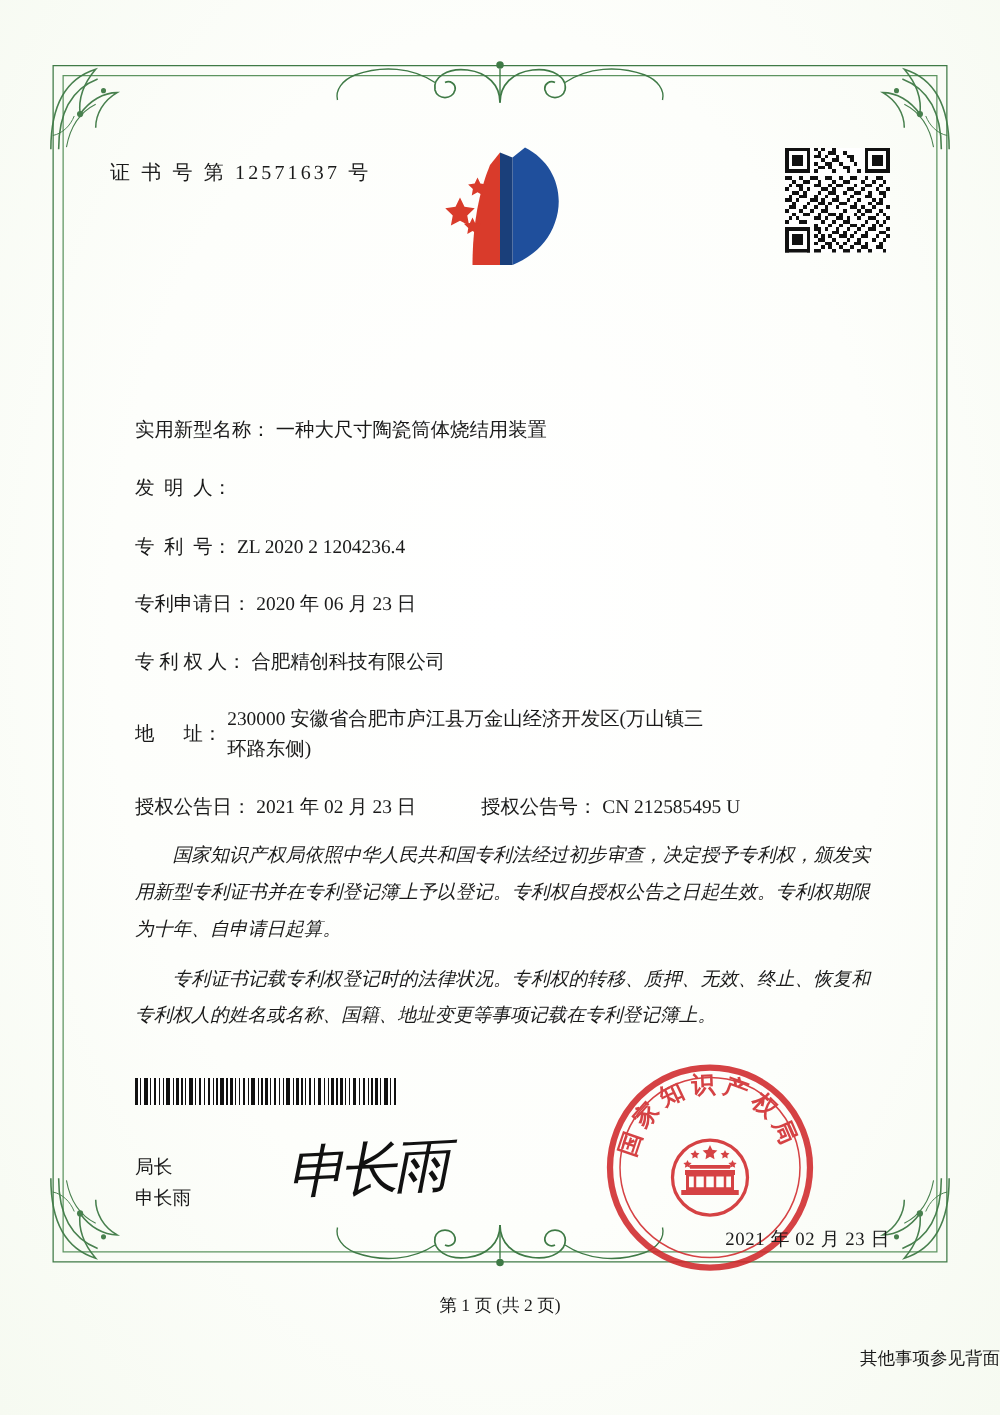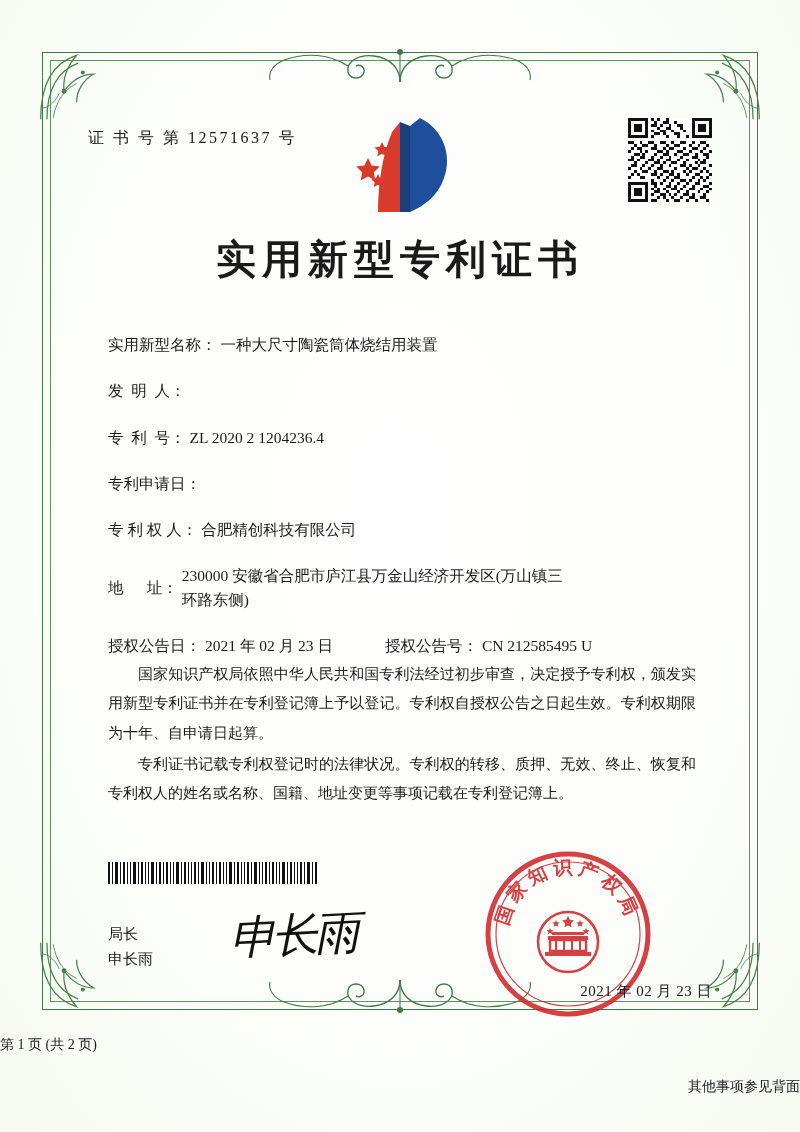--- a/index.html
+++ b/index.html
@@ -93,21 +93,21 @@
   .frow.two .fvalue{flex:0 0 auto;}
   .gap{display:inline-block;width:52px;}
   .sub{display:block;padding-left:0;}
 
   
   .paras{
     position:absolute;left:108px;top:660px;width:588px;
     font-size:15px;line-height:1.95;
     text-align:justify;
   }
-  .paras p{margin:0 0 2px 0;text-indent:2em;}
+  .paras p{margin:11px 0 2px 0;text-indent:2em;font-style:italic;}
 
   
   .barcode{
     position:absolute;left:108px;top:862px;height:22px;width:210px;
   }
   .barcode svg{width:100%;height:100%;display:block;}
 
   
   .sig-label{
     position:absolute;left:108px;top:922px;
@@ -131,21 +131,21 @@
   .seal svg{width:100%;height:100%;display:block;}
   .seal-date{
     position:absolute;right:88px;top:982px;
     font-size:15px;letter-spacing:.5px;
     white-space:nowrap;
   }
 
   
   .pagenum{
     position:absolute;left:0;right:0;top:1036px;
-    text-align:left;font-size:14px;
+    text-align:center;font-size:14px;
   }
   .footnote{
     position:absolute;left:0;right:0;top:1078px;
     text-align:right;font-size:14px;
   }
 </style>
 </head>
 <body>
 
 <div class="page">
@@ -434,36 +434,36 @@
         <rect x="8" y="28" width="2" height="1"></rect>
           <rect x="13" y="28" width="1" height="1"></rect>
           <rect x="16" y="28" width="2" height="1"></rect>
           <rect x="20" y="28" width="1" height="1"></rect>
           <rect x="23" y="28" width="1" height="1"></rect>
           <rect x="27" y="28" width="1" height="1"></rect>
       </g>
     </svg>
   </div>
 
-  <div class="title">实用新型专利证书</div>
 
   <div class="fields">
     <div class="frow">
       <span class="flabel">实用新型名称：</span>
       <span class="fvalue">一种大尺寸陶瓷筒体烧结用装置</span>
     </div>
     <div class="frow">
       <span class="flabel">发  明  人：</span>
     </div>
     <div class="frow">
       <span class="flabel">专  利  号：</span>
       <span class="fvalue">ZL 2020 2 1204236.4</span>
     </div>
     <div class="frow">
       <span class="flabel">专利申请日：</span>
+      <span class="fvalue">2020 年 06 月 23 日</span>
     </div>
     <div class="frow">
       <span class="flabel">专 利 权 人：</span>
       <span class="fvalue">合肥精创科技有限公司</span>
     </div>
     <div class="frow">
       <span class="flabel">地      址：</span>
       <span class="fvalue">
         <span>230000  安徽省合肥市庐江县万金山经济开发区(万山镇三</span>
         <span class="sub">环路东侧)</span>

